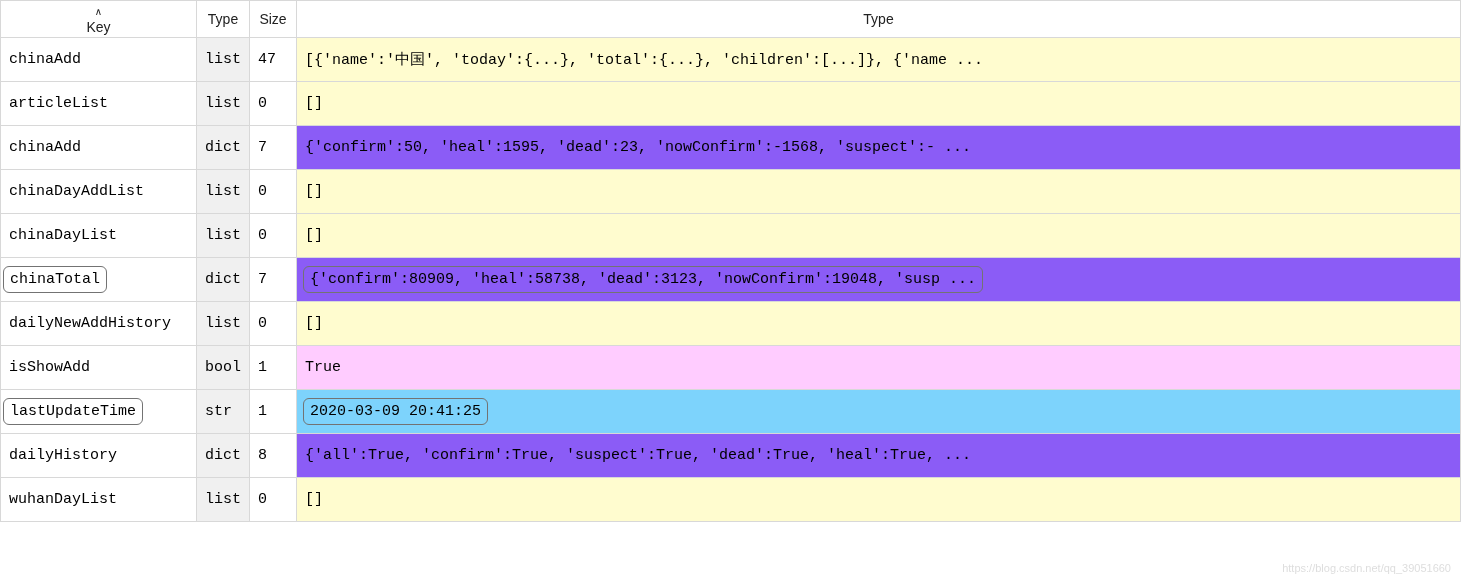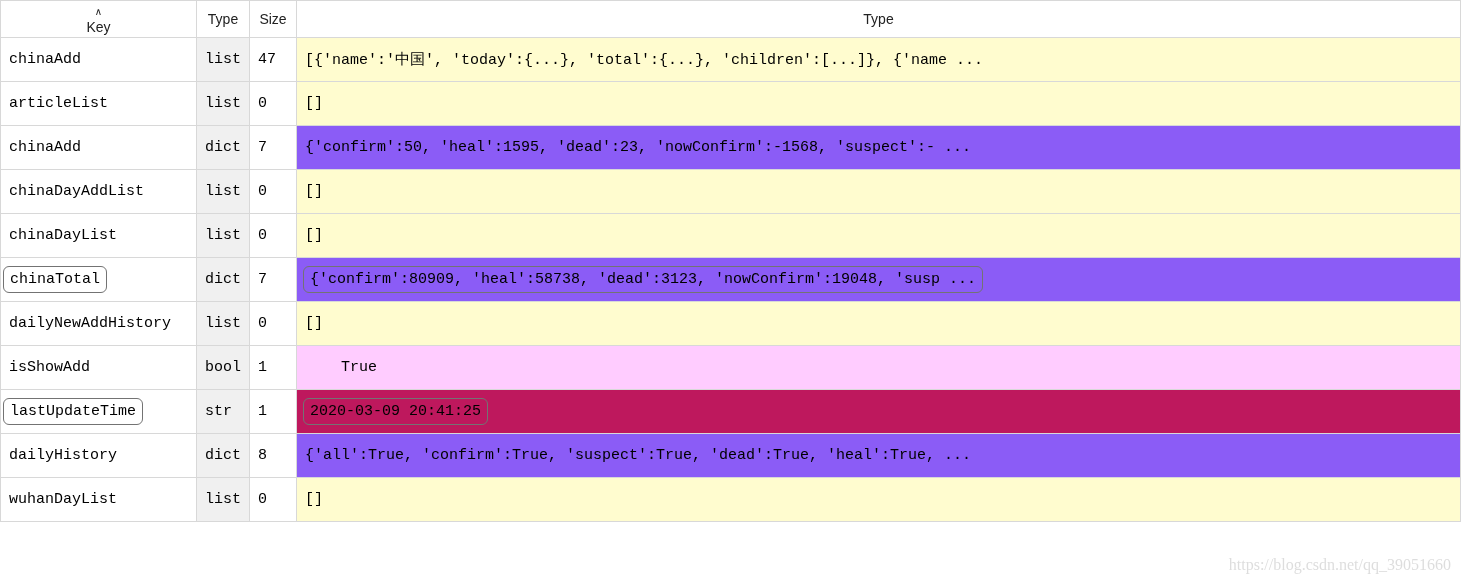--- a/index.html
+++ b/index.html
@@ -42,43 +42,43 @@
   .cell-inner {
     padding: 0 8px;
     display: flex;
     align-items: center;
     height: 100%;
     white-space: nowrap;
     overflow: hidden;
   }
   .bg-list  .col-value { background: #fffccf; }
   .bg-dict  .col-value { background: #8b5cf6; }
-  .bg-bool  .col-value { background: #ffccff; padding-left: 36px; }
-  .bg-str   .col-value { background: #be185d; text-align: right; }
+  .bg-bool  .col-value { background: #ffccff; }
+  .bg-str   .col-value { background: #7dd3fc; text-align: right; }
   .sort-caret {
     font-size: 10px;
     display:inline-block;
     transform: translateY(-1px);
     margin-bottom:-2px;
   }
   .hl {
     border: 1px solid #737373;
     border-radius: 6px;
     padding: 2px 6px;
     margin: 8px -2px;
     display: inline-block;
     line-height: 1.4;
   }
   .hl-cell-key .cell-inner { padding-left:4px; }
   .watermark {
     position: fixed;
     right: 10px; bottom: 6px;
     color: rgba(120,120,120,0.25);
-    font-family: Liberation Serif, serif;
-    font-size: 16px;
+    font-family: Liberation Sans, sans-serif;
+    font-size: 11px;
     pointer-events: none;
   }
 </style>
 </head>
 <body>
 
 <div class="table">
   <div class="row header">
     <div class="cell col-key">
       <span class="sort-caret">∧</span><br>

